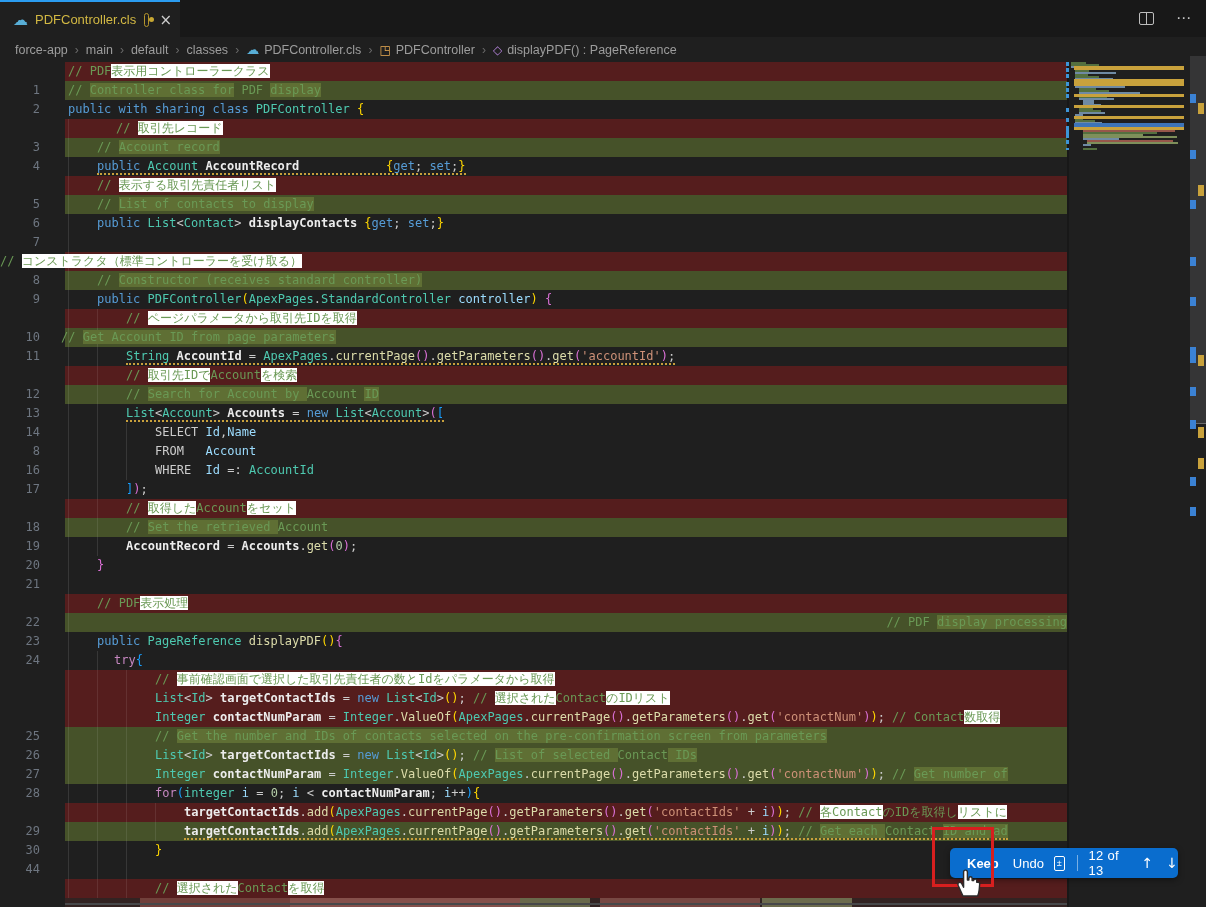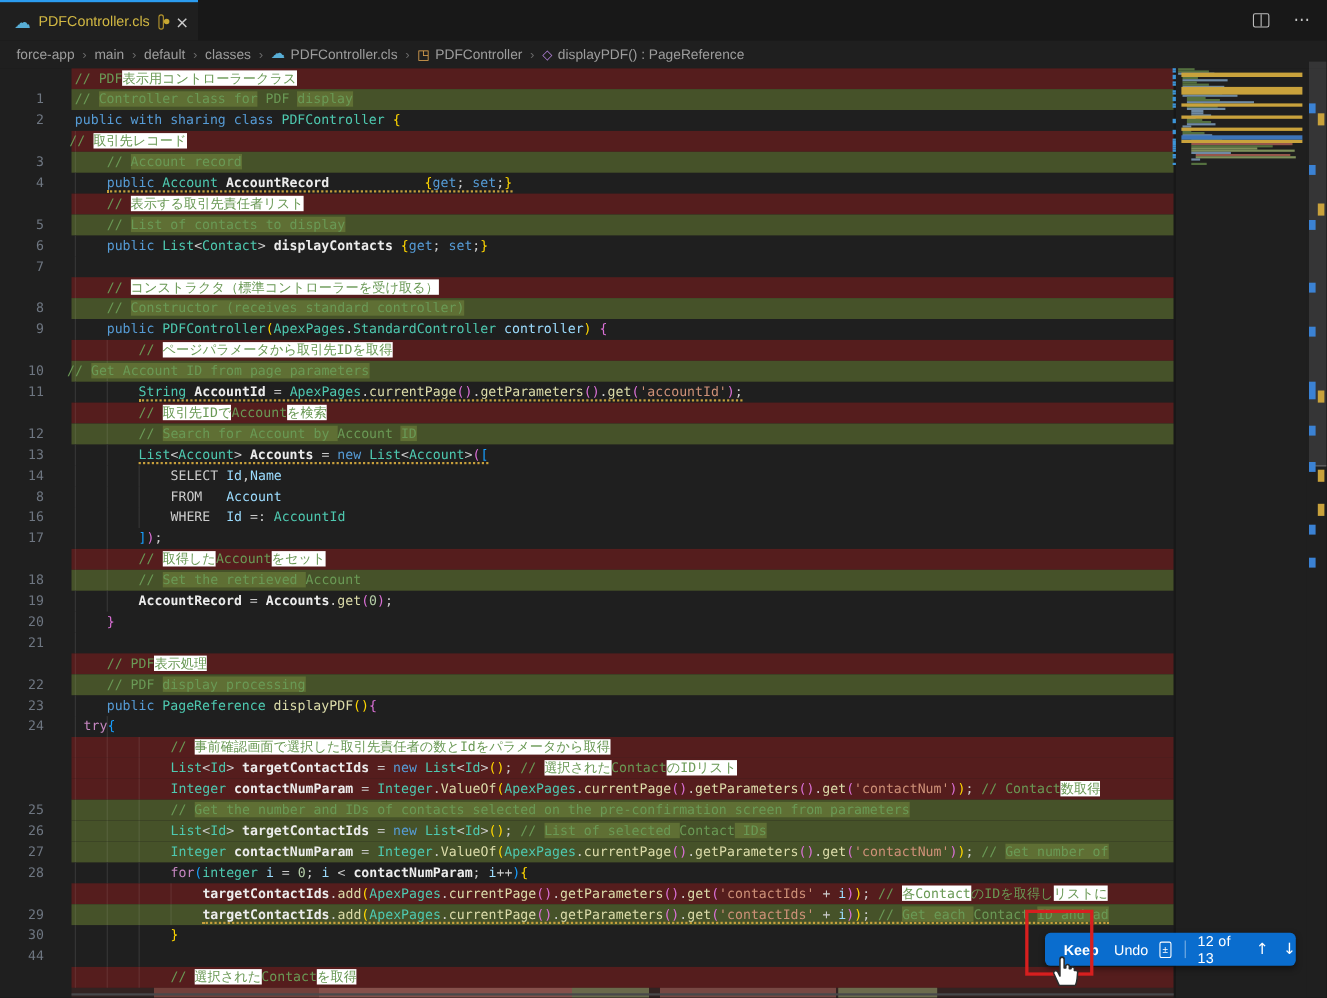--- a/index.html
+++ b/index.html
@@ -148,21 +148,21 @@
         <span class="ln">1</span>
         <span class="code" style="padding-left: 68px;"><span class="cm">// </span><span class="cm hl">Controller class for</span><span class="cm"> PDF </span><span class="cm hl">display</span></span>
       </div>
       <div class="row n">
         <span class="ln">2</span>
         <span class="code" style="padding-left: 68px;"><span class="kw">public with sharing class </span><span class="ty">PDFController</span><span class="pl"> </span><span class="b1">{</span></span>
       </div>
       <div class="row r">
         <div class="band"></div>
         <div class="guide" style="left: 68px;"></div>
-        <span class="code" style="padding-left: 63px;"><span class="cm">// </span><span class="cm hl">取引先レコード</span></span>
+        <span class="code" style="padding-left: 116px;"><span class="cm">// </span><span class="cm hl">取引先レコード</span></span>
       </div>
       <div class="row a">
         <div class="band"></div>
         <div class="guide" style="left: 68px;"></div>
         <span class="ln">3</span>
         <span class="code" style="padding-left: 97px;"><span class="cm">// </span><span class="cm hl">Account record</span></span>
       </div>
       <div class="row n">
         <div class="guide" style="left: 68px;"></div>
         <span class="ln">4</span>
@@ -184,21 +184,21 @@
         <span class="ln">6</span>
         <span class="code" style="padding-left: 97px;"><span class="kw">public </span><span class="ty">List</span><span class="pl">&lt;</span><span class="ty">Contact</span><span class="pl">&gt; </span><span class="wh">displayContacts</span><span class="pl"> </span><span class="b1">{</span><span class="kw">get</span><span class="pl">; </span><span class="kw">set</span><span class="pl">;</span><span class="b1">}</span></span>
       </div>
       <div class="row n">
         <div class="guide" style="left: 68px;"></div>
         <span class="ln">7</span>
       </div>
       <div class="row r">
         <div class="band"></div>
         <div class="guide" style="left: 68px;"></div>
-        <span class="code" style="padding-left: 97px;"><span class="cm">// </span><span class="cm hl">コンストラクタ（標準コントローラーを受け取る）</span></span>
+        <span class="code" style=""><span class="cm">// </span><span class="cm hl">コンストラクタ（標準コントローラーを受け取る）</span></span>
       </div>
       <div class="row a">
         <div class="band"></div>
         <div class="guide" style="left: 68px;"></div>
         <span class="ln">8</span>
         <span class="code" style="padding-left: 97px;"><span class="cm">// </span><span class="cm hl">Constructor (receives standard controller)</span></span>
       </div>
       <div class="row n">
         <div class="guide" style="left: 68px;"></div>
         <span class="ln">9</span>
@@ -299,32 +299,32 @@
       </div>
       <div class="row r">
         <div class="band"></div>
         <div class="guide" style="left: 68px;"></div>
         <span class="code" style="padding-left: 97px;"><span class="cm">// PDF</span><span class="cm hl">表示処理</span></span>
       </div>
       <div class="row a">
         <div class="band"></div>
         <div class="guide" style="left: 68px;"></div>
         <span class="ln">22</span>
-        <span class="code" style="padding-left: 97px;"><span class="cm">// PDF </span><span class="cm hl">display processing</span></span>
+        <span class="code" style="padding-left: 97px; text-align: right;"><span class="cm">// PDF </span><span class="cm hl">display processing</span></span>
       </div>
       <div class="row n">
         <div class="guide" style="left: 68px;"></div>
         <span class="ln">23</span>
         <span class="code" style="padding-left: 97px;"><span class="kw">public </span><span class="ty">PageReference</span><span class="pl"> </span><span class="mt">displayPDF</span><span class="b1">()</span><span class="b2">{</span></span>
       </div>
       <div class="row n">
         <div class="guide" style="left: 68px;"></div>
         <div class="guide" style="left: 97px;"></div>
         <span class="ln">24</span>
-        <span class="code" style="padding-left: 76px;"><span class="ctl">try</span><span class="b3">{</span></span>
+        <span class="code" style="padding-left: 114px;"><span class="ctl">try</span><span class="b3">{</span></span>
       </div>
       <div class="row r">
         <div class="band"></div>
         <div class="guide" style="left: 68px;"></div>
         <div class="guide" style="left: 97px;"></div>
         <div class="guide" style="left: 126px;"></div>
         <span class="code" style="padding-left: 155px;"><span class="cm">// </span><span class="cm hl">事前確認画面で選択した取引先責任者の数とIdをパラメータから取得</span></span>
       </div>
       <div class="row r">
         <div class="band"></div>

